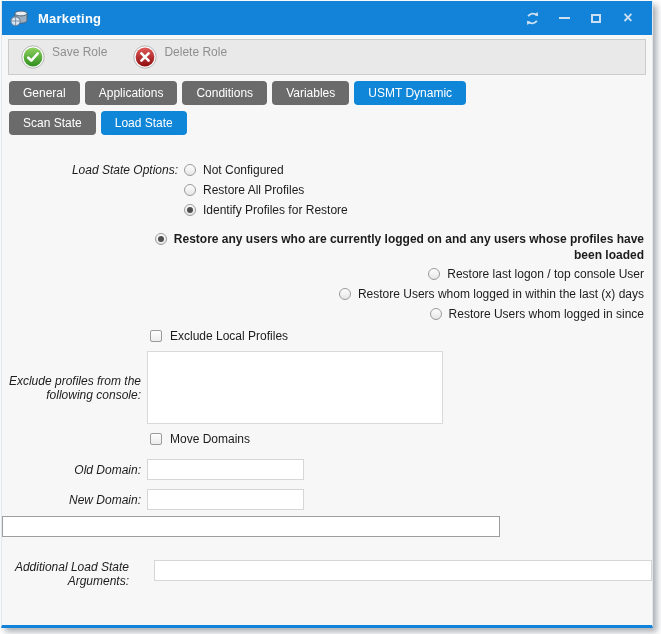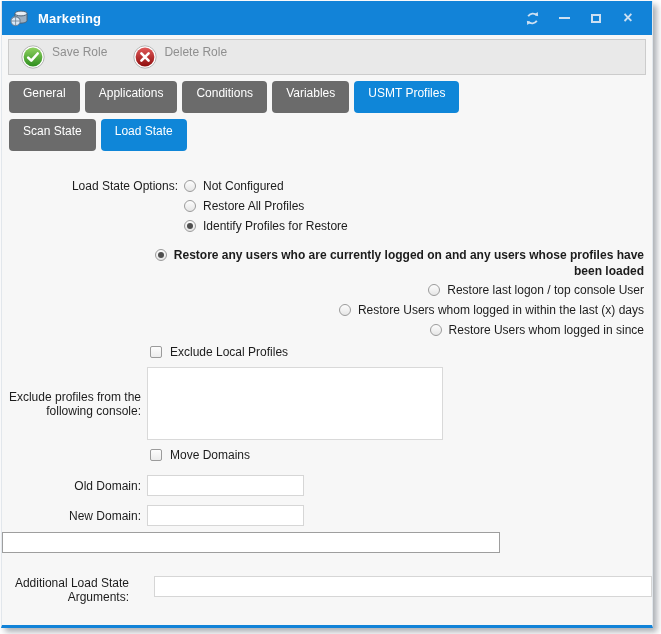--- a/index.html
+++ b/index.html
@@ -29,28 +29,28 @@
   .toolbar {
     margin:4px 6px 0 6px; height:36px; background:#e9e9e9;
     border:1px solid #cccccc; display:flex; align-items:center; padding:0 12px;
   }
   .tool { display:flex; align-items:flex-start; margin-right:26px; }
   .tool-icon { width:24px; height:24px; margin-right:7px; }
   .tool-label { font-size:12px; color:#8f8f8f; }
   
   .tabrow { display:flex; gap:5px; margin:6px 0 0 7px; }
   .tab {
-    height:32px; line-height:24px; padding:0 14px; border-radius:4px;
+    height:24px; line-height:24px; padding:0 14px; border-radius:4px;
     background:#6b6b6b; color:#ffffff; font-size:12px; cursor:default;
   }
   .tab.active { background:#0f86d8; }
   
   .form { margin-top:27px; font-size:12px; color:#1c1c1c; }
   .frow { display:flex; }
-  .lblcol { text-align:right; padding-right:6px; }
+  .lblcol { text-align:right; padding-right:6px;font-style:italic; }
   .radio {
     width:12px; height:12px; border-radius:50%; border:1px solid #9b9b9b;
     background:linear-gradient(#fdfdfd,#e6e6e6);
     display:inline-block; vertical-align:-2px; margin-right:7px; flex:none;
   }
   .radio.checked::after {
     content:""; display:block; width:6px; height:6px; margin:2px;
     border-radius:50%; background:#4f4f4f;
   }
   .checkbox {
@@ -136,21 +136,21 @@
       </svg>
       <span class="tool-label">Delete Role</span>
     </span>
   </div>
 
   <div class="tabrow">
     <span class="tab">General</span>
     <span class="tab">Applications</span>
     <span class="tab">Conditions</span>
     <span class="tab">Variables</span>
-    <span class="tab active">USMT Profiles</span>
+    <span class="tab active">USMT Dynamic</span>
   </div>
 
   <div class="tabrow">
     <span class="tab">Scan State</span>
     <span class="tab active">Load State</span>
   </div>
 
   <div class="form">
 
     <div class="frow">

